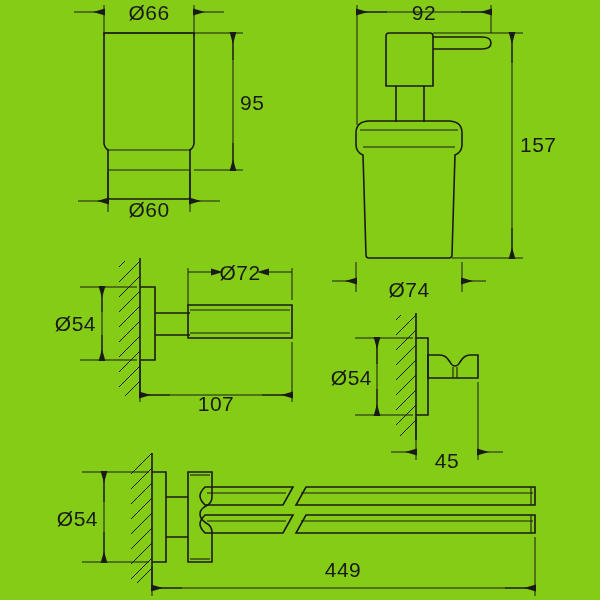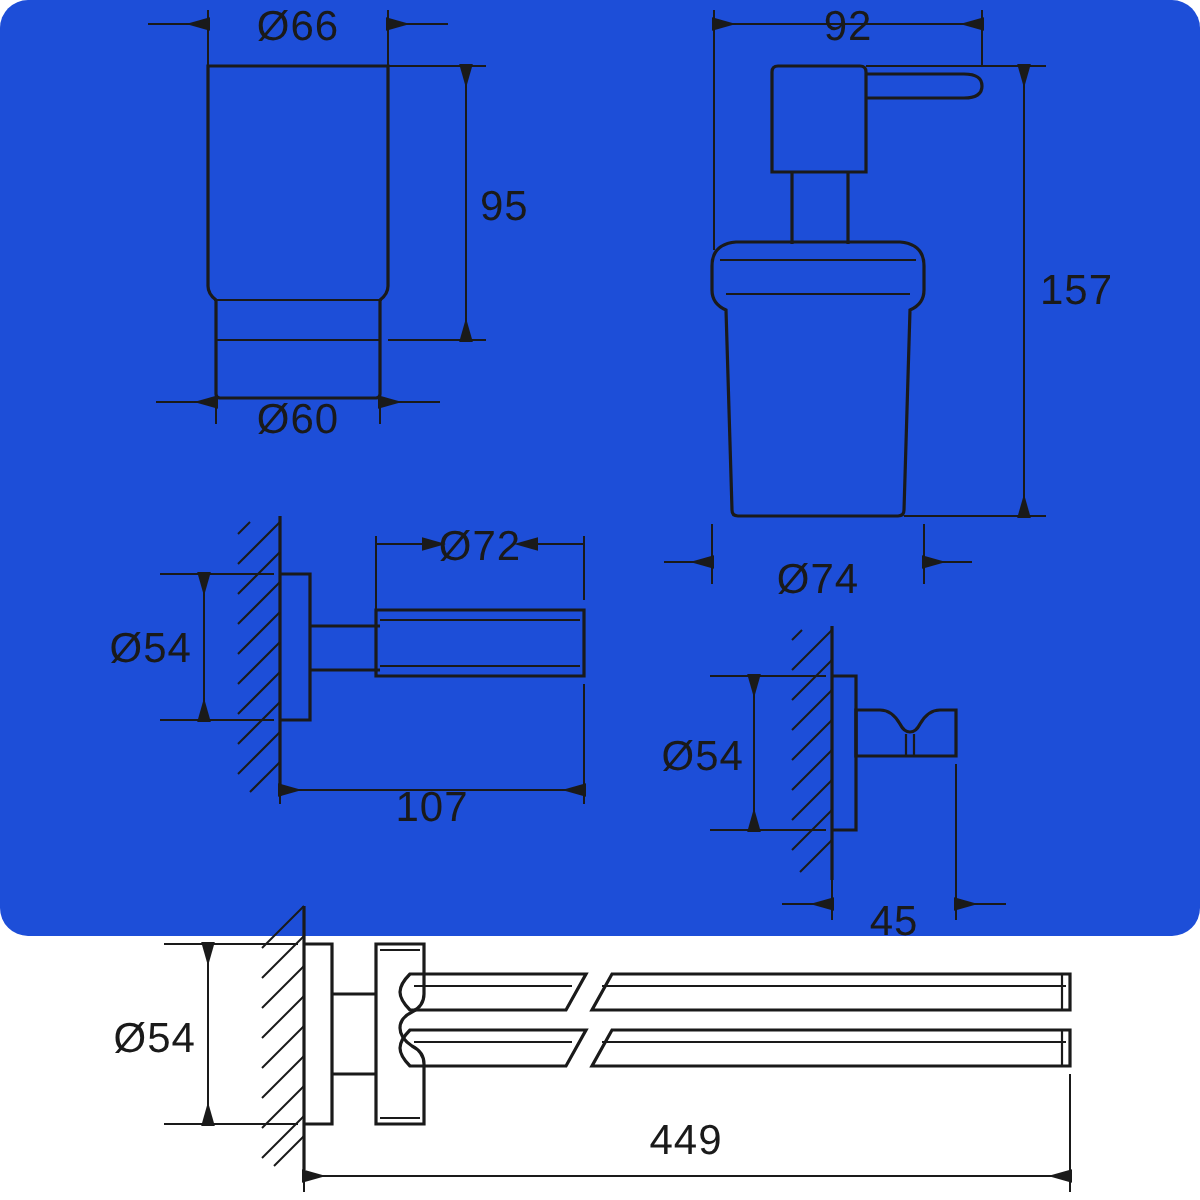--- a/index.html
+++ b/index.html
@@ -9,23 +9,22 @@
   }
   body {
     width: 600px;
     height: 600px;
     font-family: "Liberation Sans", sans-serif;
     overflow: hidden;
   }
   #sheet {
     position: relative;
     width: 600px;
-    height: 468px;
-    background: #1d4ed8;
-    border-radius: 14px;
+    height: 600px;
+    background: #84cc16;
   }
   #sheet svg {
     display: block;
   }
   .dimtext {
     font-family: "Liberation Sans", sans-serif;
     font-size: 21px;
     fill: #1a1a1a;
     letter-spacing: 0.5px;
   }

